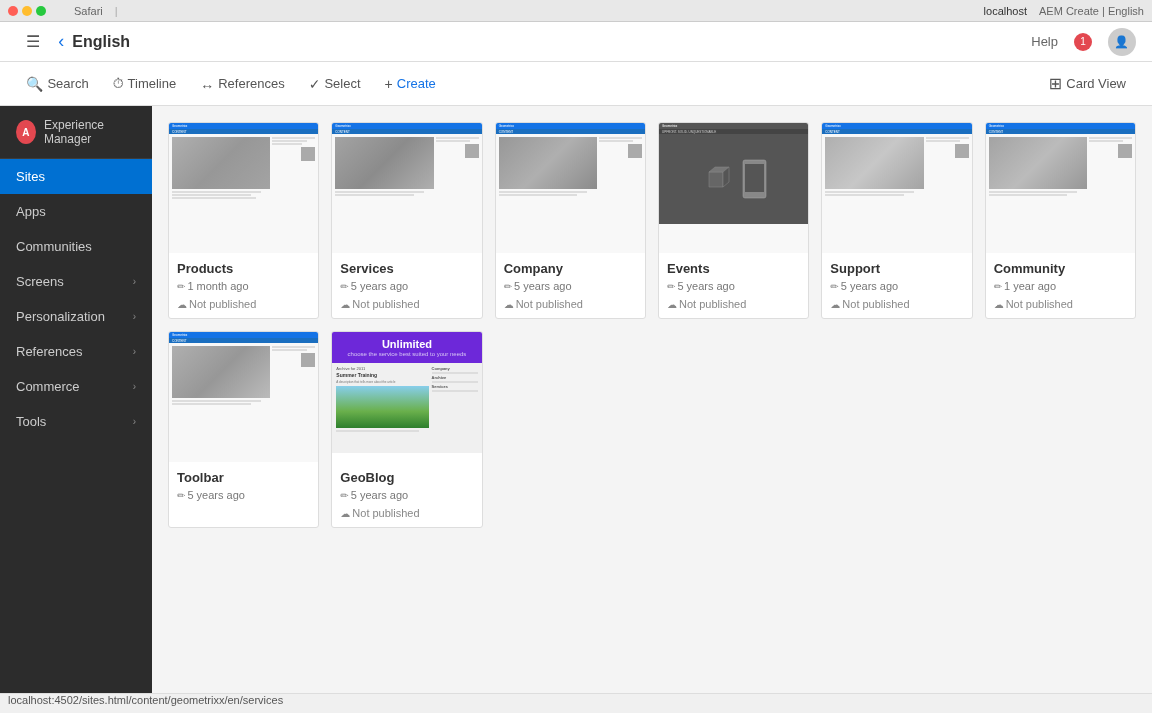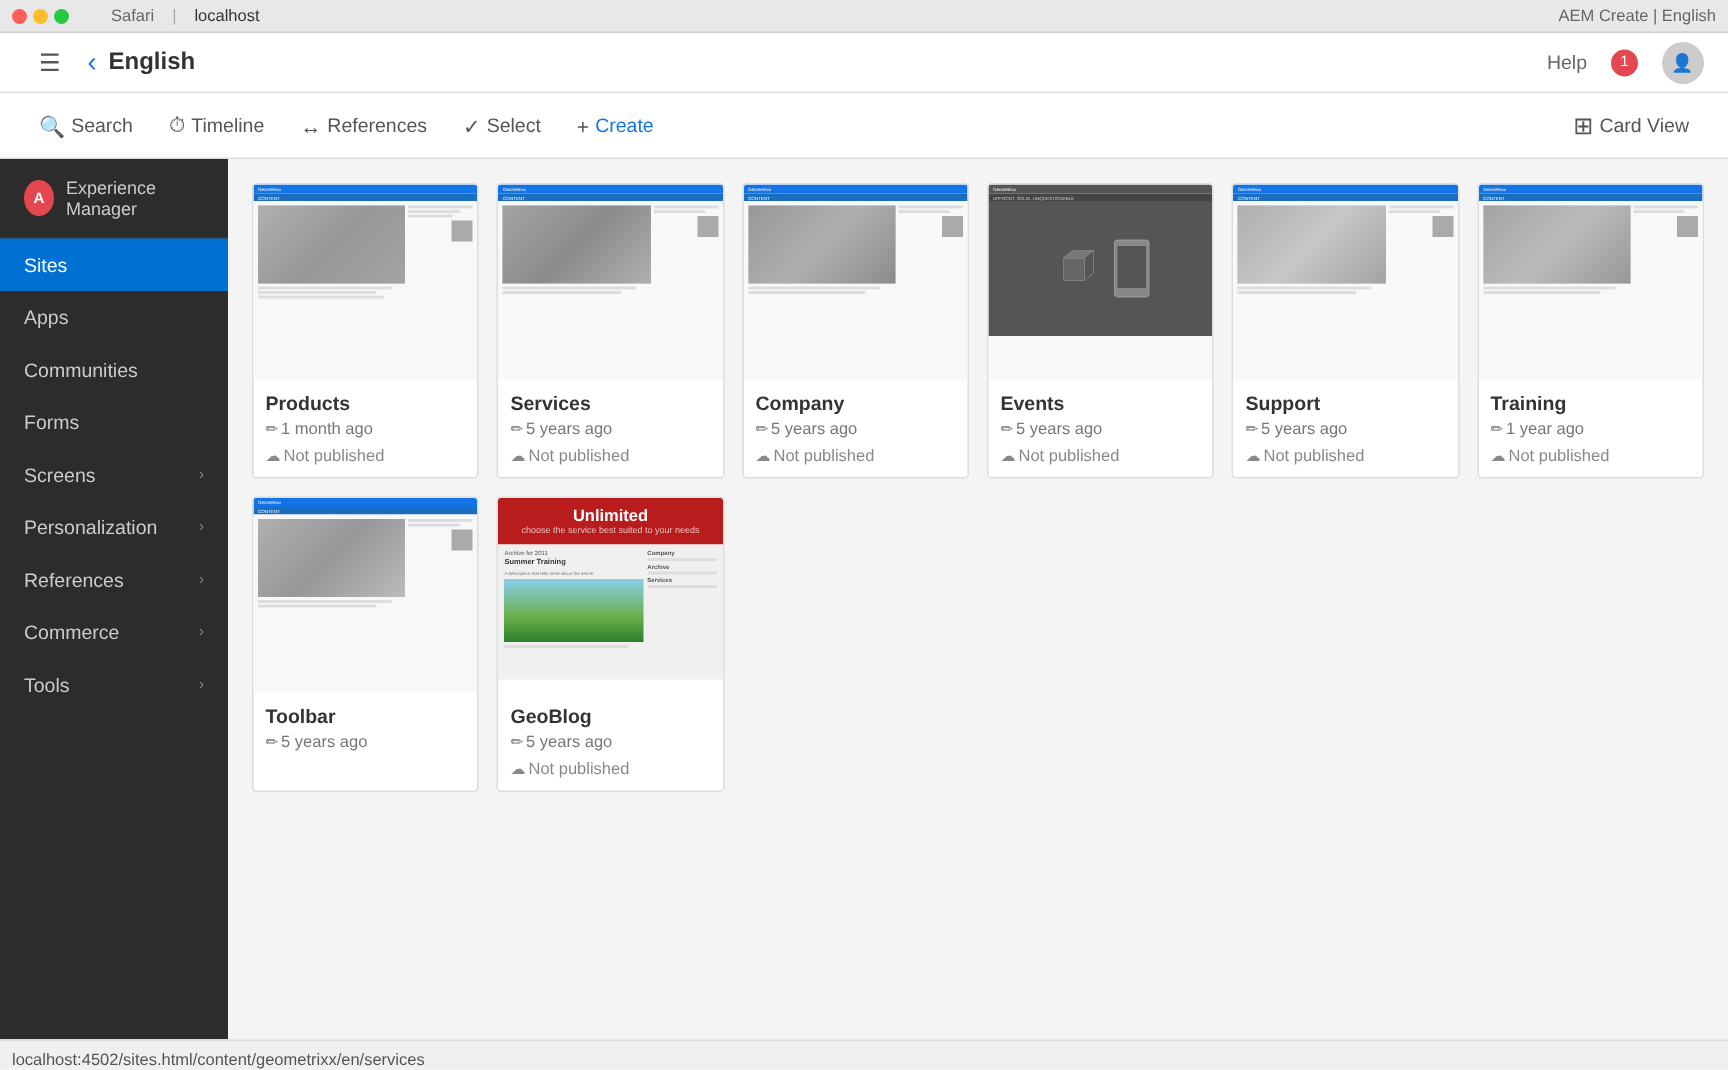--- a/index.html
+++ b/index.html
@@ -47,21 +47,21 @@
     .mp-header-brand { font-size: 3px; color: #fff; white-space: nowrap; }
 
     
     .mac-bar { background: #e8e8e8; height: 22px; display: flex; align-items: center; padding: 0 8px; gap: 4px; border-bottom: 1px solid #ccc; font-size: 11px; color: #333; }
     .mac-traffic { display: flex; gap: 4px; }
     .mac-dot { width: 10px; height: 10px; border-radius: 50%; }
     .mac-dot.red { background: #ff5f56; }
     .mac-dot.yellow { background: #ffbd2e; }
     .mac-dot.green { background: #27c93f; }
 
-    .status-bar { background: #f0f0f0; height: 20px; display: flex; align-items: flex-end; padding: 0 8px; font-size: 11px; color: #555; border-top: 1px solid #ddd; }
+    .status-bar { background: #f0f0f0; height: 20px; display: flex; align-items: flex-start; padding: 0 8px; font-size: 11px; color: #555; border-top: 1px solid #ddd; }
 
     .wrapper { display: flex; flex-direction: column; height: 713px; }
     .content-area { display: flex; flex: 1; overflow: hidden; }
 
     .sidebar-top { display: flex; align-items: center; gap: 8px; padding: 12px 16px; border-bottom: 1px solid #3c3c3c; }
     .sidebar-app-icon { width: 24px; height: 24px; background: #e34850; border-radius: 50%; display: flex; align-items: center; justify-content: center; color: #fff; font-size: 10px; font-weight: bold; }
     .sidebar-app-name { color: #ccc; font-size: 12px; }
 
     .card-preview-wrapper { height: 130px; }
   </style>
@@ -71,21 +71,21 @@
 <div class="wrapper">
 
   <div class="mac-bar">
     <div class="mac-traffic">
       <div class="mac-dot red"></div>
       <div class="mac-dot yellow"></div>
       <div class="mac-dot green"></div>
     </div>
     <span style="margin-left: 24px; color: #666; font-size:11px">Safari</span>
     <span style="margin: 0 8px; color:#aaa">|</span>
-    <span style="flex:1; text-align:left; font-size:11px; color:#333;">localhost</span>
+    <span style="flex:1; text-align:right; font-size:11px; color:#333;">localhost</span>
     <span style="font-size:11px; color:#666; margin-left: 8px;">AEM Create | English</span>
   </div>
 
   <div class="header">
     <button class="toolbar-btn" style="font-size:16px; color:#555;">
       <span>☰</span>
     </button>
     <button class="back-btn" style="border:none;background:transparent;color:#1473e6;font-size:18px;cursor:pointer;">‹</button>
     <span class="header-title">English</span>
     <div class="header-spacer"></div>
@@ -135,23 +135,20 @@
       <div class="sidebar-item active">
         <span class="sidebar-item-label">Sites</span>
       </div>
       <div class="sidebar-item">
         <span class="sidebar-item-label">Apps</span>
       </div>
       <div class="sidebar-item">
         <span class="sidebar-item-label">Communities</span>
       </div>
       <div class="sidebar-item">
-        <span class="sidebar-item-label">Forms</span>
-      </div>
-      <div class="sidebar-item">
         <span class="sidebar-item-label">Screens</span>
         <span class="sidebar-arrow">›</span>
       </div>
       <div class="sidebar-item">
         <span class="sidebar-item-label">Personalization</span>
         <span class="sidebar-arrow">›</span>
       </div>
       <div class="sidebar-item">
         <span class="sidebar-item-label">References</span>
         <span class="sidebar-arrow">›</span>
@@ -400,21 +397,21 @@
                 </div>
                 <div style="width:30%;">
                   <div style="background:#ddd;height:2px;margin-bottom:1px;"></div>
                   <div style="background:#ddd;height:2px;margin-bottom:2px;width:80%;"></div>
                   <div style="background:#aaa;width:14px;height:14px;margin-left:auto;"></div>
                 </div>
               </div>
             </div>
           </div>
           <div class="card-info">
-            <div class="card-title">Training</div>
+            <div class="card-title">Community</div>
             <div class="card-meta">
               <span class="card-meta-item">
                 <span style="font-size:10px;">✏</span>
                 <span>1 year ago</span>
               </span>
               <span class="card-meta-item card-published-status">
                 <span style="font-size:10px;">☁</span>
                 <span>Not published</span>
               </span>
             </div>
@@ -459,21 +456,21 @@
                 <span>5 years ago</span>
               </span>
             </div>
           </div>
         </div>
 
         <div class="card">
           <div class="card-preview-wrapper">
             <div style="height:130px; overflow:hidden;">
 
-              <div style="background:#b91c1c; padding:6px 8px;">
+              <div style="background:#6d28d9; padding:6px 8px;">
                 <div style="font-size:11px; color:#fff; font-weight:600; text-align:center;">Unlimited</div>
                 <div style="font-size:6px; color:rgba(255,255,255,0.7); text-align:center; margin-top:1px;">choose the service best suited to your needs</div>
               </div>
 
               <div style="background:#f0f0f0; padding:3px 4px; display:flex; gap:3px; height:90px;">
                 <div style="flex:2;">
                   <div style="font-size:4px; color:#555; margin-bottom:1px;">Archive for 2011</div>
                   <div style="font-size:5px; color:#333; font-weight:bold; margin-bottom:2px;">Summer Training</div>
                   <div style="font-size:3px; color:#777; margin-bottom:2px;">A description that tells more about the article</div>
                   <div style="height:42px; background:linear-gradient(180deg, #87CEEB 35%, #3a7a3a 60%, #5a9a5a 100%);">

